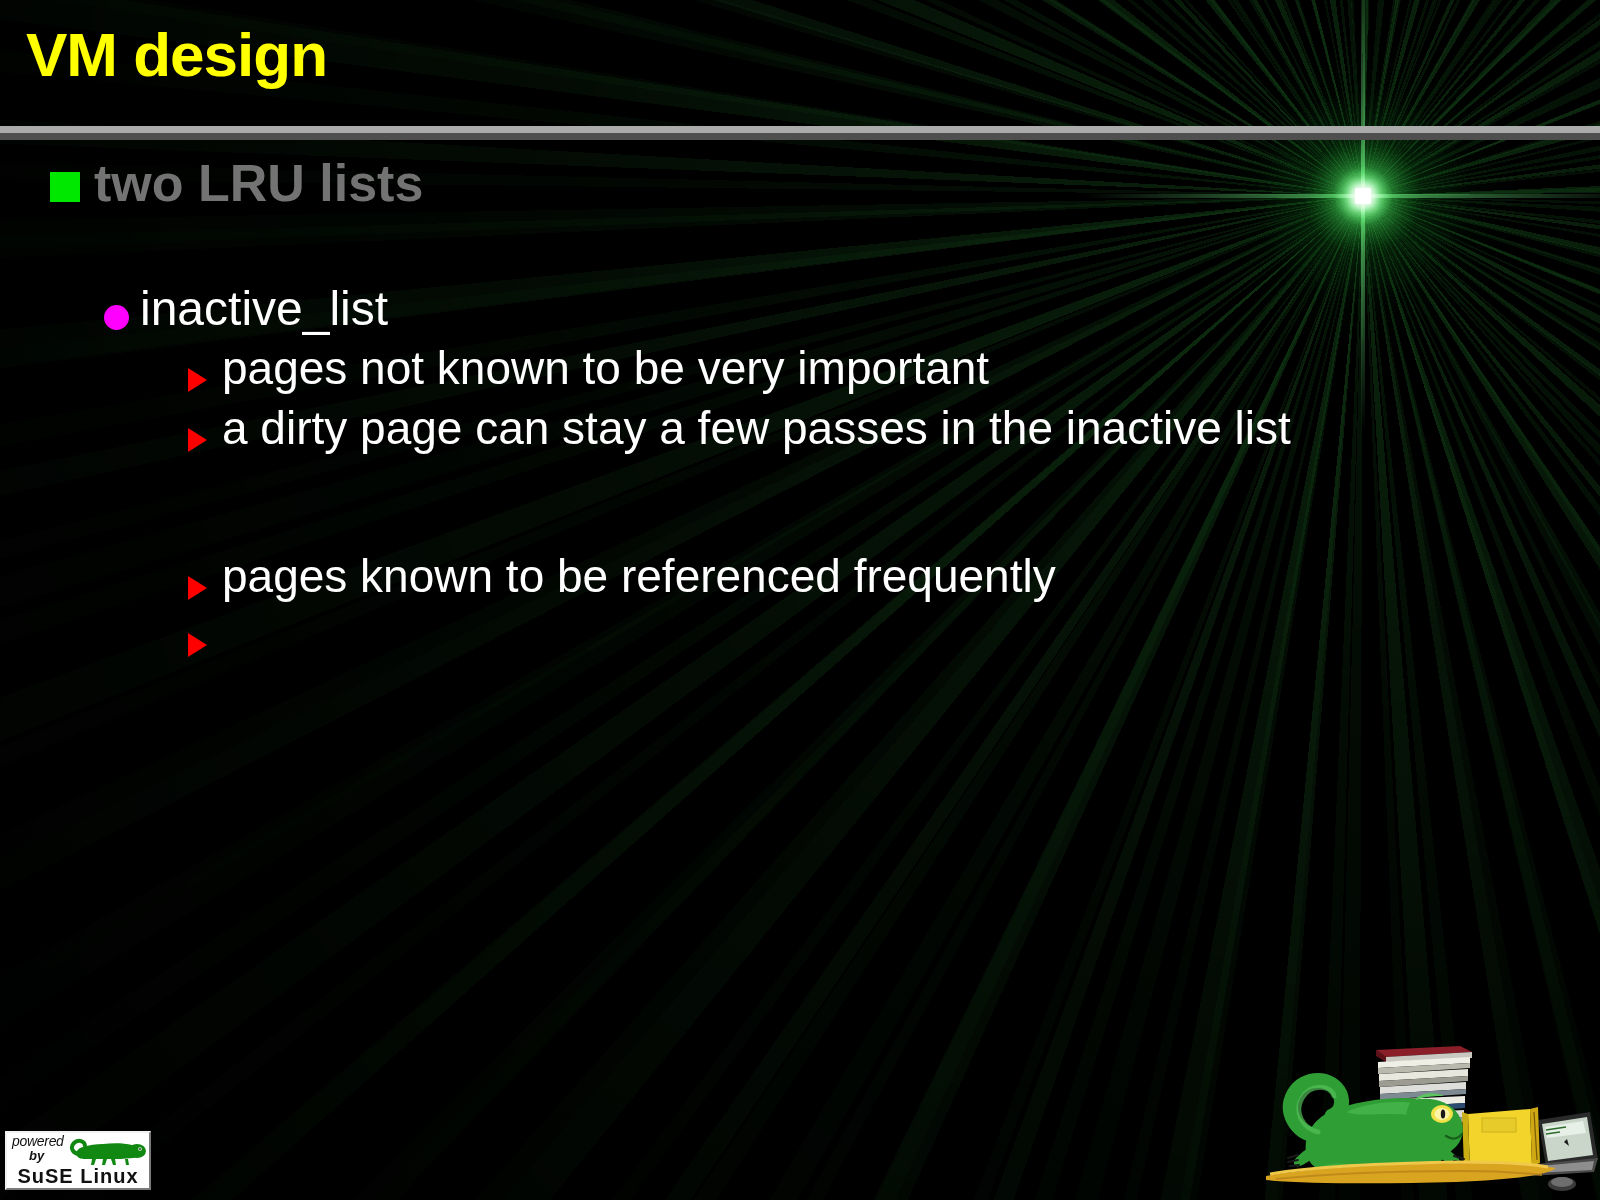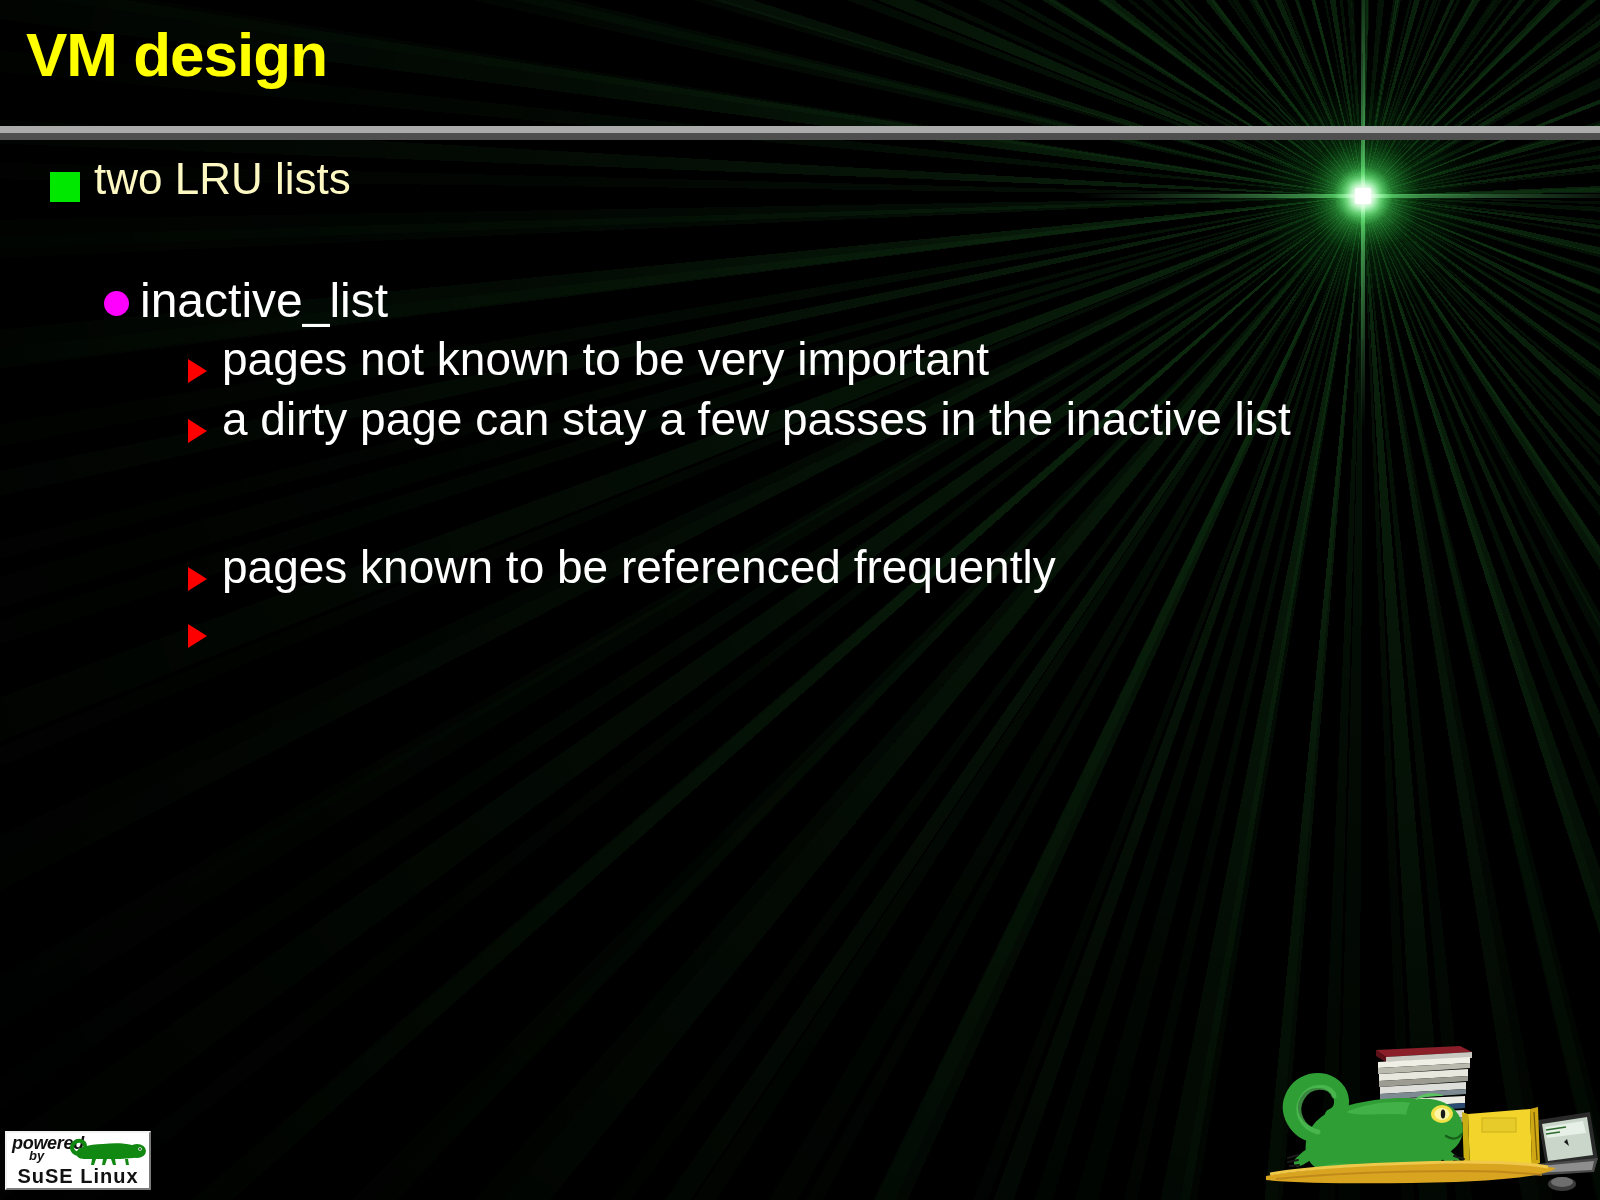--- a/index.html
+++ b/index.html
@@ -182,33 +182,34 @@
   }
   .sq-bullet {
     flex: 0 0 auto;
     width: 30px;
     height: 30px;
     background: #00e800;
     margin-top: 17px;
     margin-right: 14px;
   }
   .l1-text {
-    font-size: 44px;
+    font-size: 52px;
     line-height: 1.08;
-    color: #fef9c3;
+    color: #737373;
     white-space: nowrap;
+    font-weight: bold;
   }
 
   .group { margin-top: 72px; }
   .group.second { margin-top: 96px; }
 
   .l2 {
     position: relative;
     display: flex;
-    align-items: flex-start;
+    align-items: center;
     padding-left: 104px;
   }
   .dot-bullet {
     flex: 0 0 auto;
     width: 25px;
     height: 25px;
     background: #ff00ff;
     border-radius: 50%;
     margin-top: 16px;
     margin-right: 11px;
@@ -262,22 +263,22 @@
     overflow: hidden;
   }
   .badge-top {
     position: relative;
     height: 36px;
   }
   .badge-powered {
     position: absolute;
     left: 5px;
     top: 1px;
-    font-size: 18px;
-    font-weight: bold;
+    font-size: 14px;
+    font-weight: normal;
     font-style: italic;
     color: #111111;
     line-height: 1.05;
     letter-spacing: -0.3px;
   }
   .badge-by {
     position: absolute;
     left: 22px;
     top: 16px;
     font-size: 13px;

